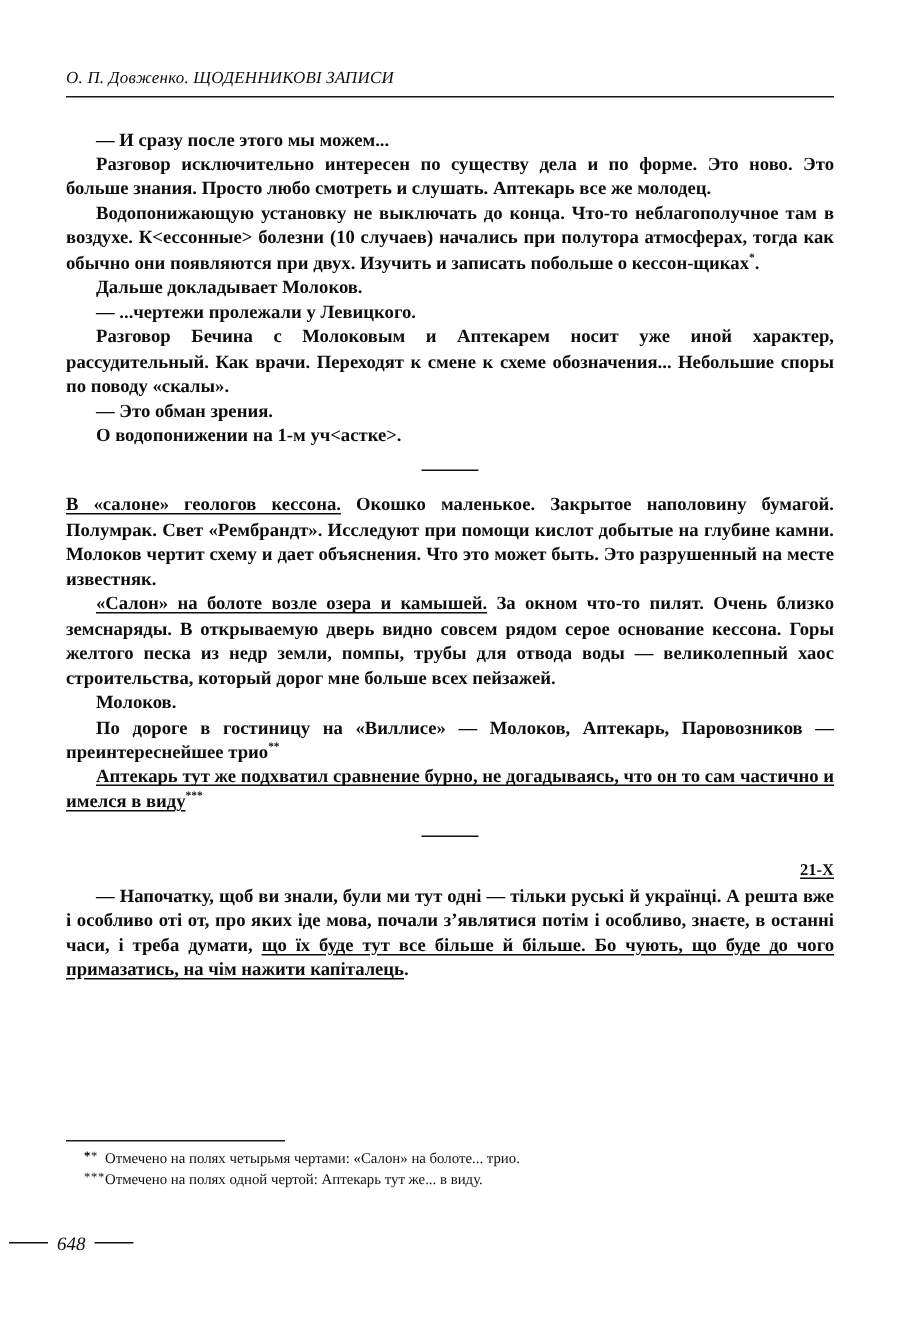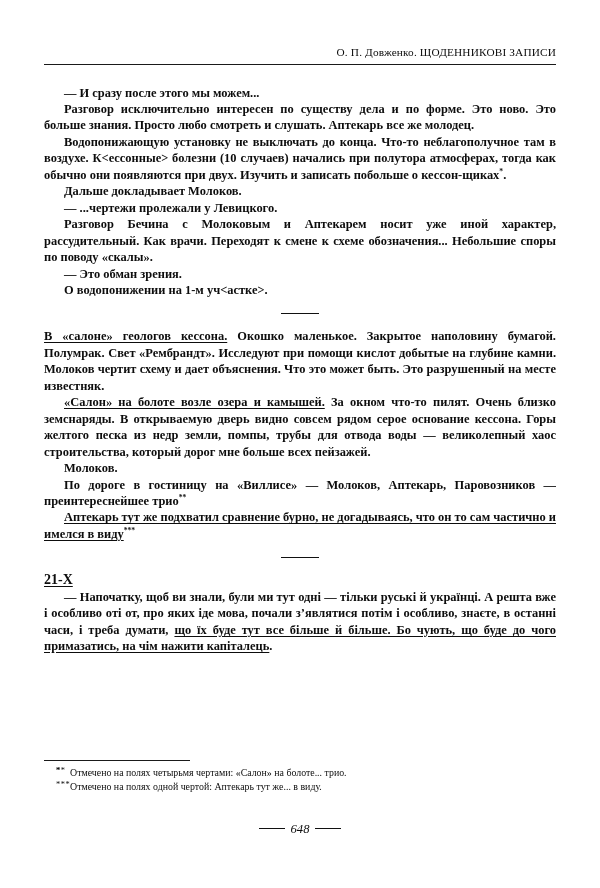--- a/index.html
+++ b/index.html
@@ -24,26 +24,26 @@
   }
   .content {
     position: absolute;
     left: 44px;
     top: 46px;
     width: 512px;
   }
 
   
   .runhead {
+    font-style: italic;
     font-size: 11.3px;
     letter-spacing: 0.15px;
     line-height: 1.2;
     padding-bottom: 4px;
     white-space: nowrap;
-    text-align: right;
   }
   .runhead-rule {
     border-bottom: 1px solid #1a1a1a;
     width: 512px;
     height: 0;
     margin-bottom: 20px;
   }
 
   
   .body-block {
@@ -87,22 +87,22 @@
     position: absolute;
     left: 50%;
     top: 8px;
     transform: translateX(-50%);
     width: 38px;
     border-bottom: 1.4px solid #111;
   }
 
   
   .dateline {
-    text-align: left;
-    font-size: 14px;
+    text-align: right;
+    font-size: 11px;
     line-height: 16.45px;
     margin-top: 2px;
   }
   .dateline span {
     text-decoration: underline;
     text-underline-offset: 1.5px;
   }
 
   
   .footnotes {
@@ -131,21 +131,21 @@
     font-size: 8.4px;
     letter-spacing: 0.5px;
   }
 
   
   .folio {
     position: absolute;
     left: 0;
     top: 822px;
     width: 600px;
-    text-align: center;
+    text-align: left;
     font-style: italic;
     font-size: 12.6px;
   }
   .folio .dash {
     display: inline-block;
     width: 26px;
     border-bottom: 1.3px solid #111;
     vertical-align: 4px;
     margin: 0 6px;
   }

